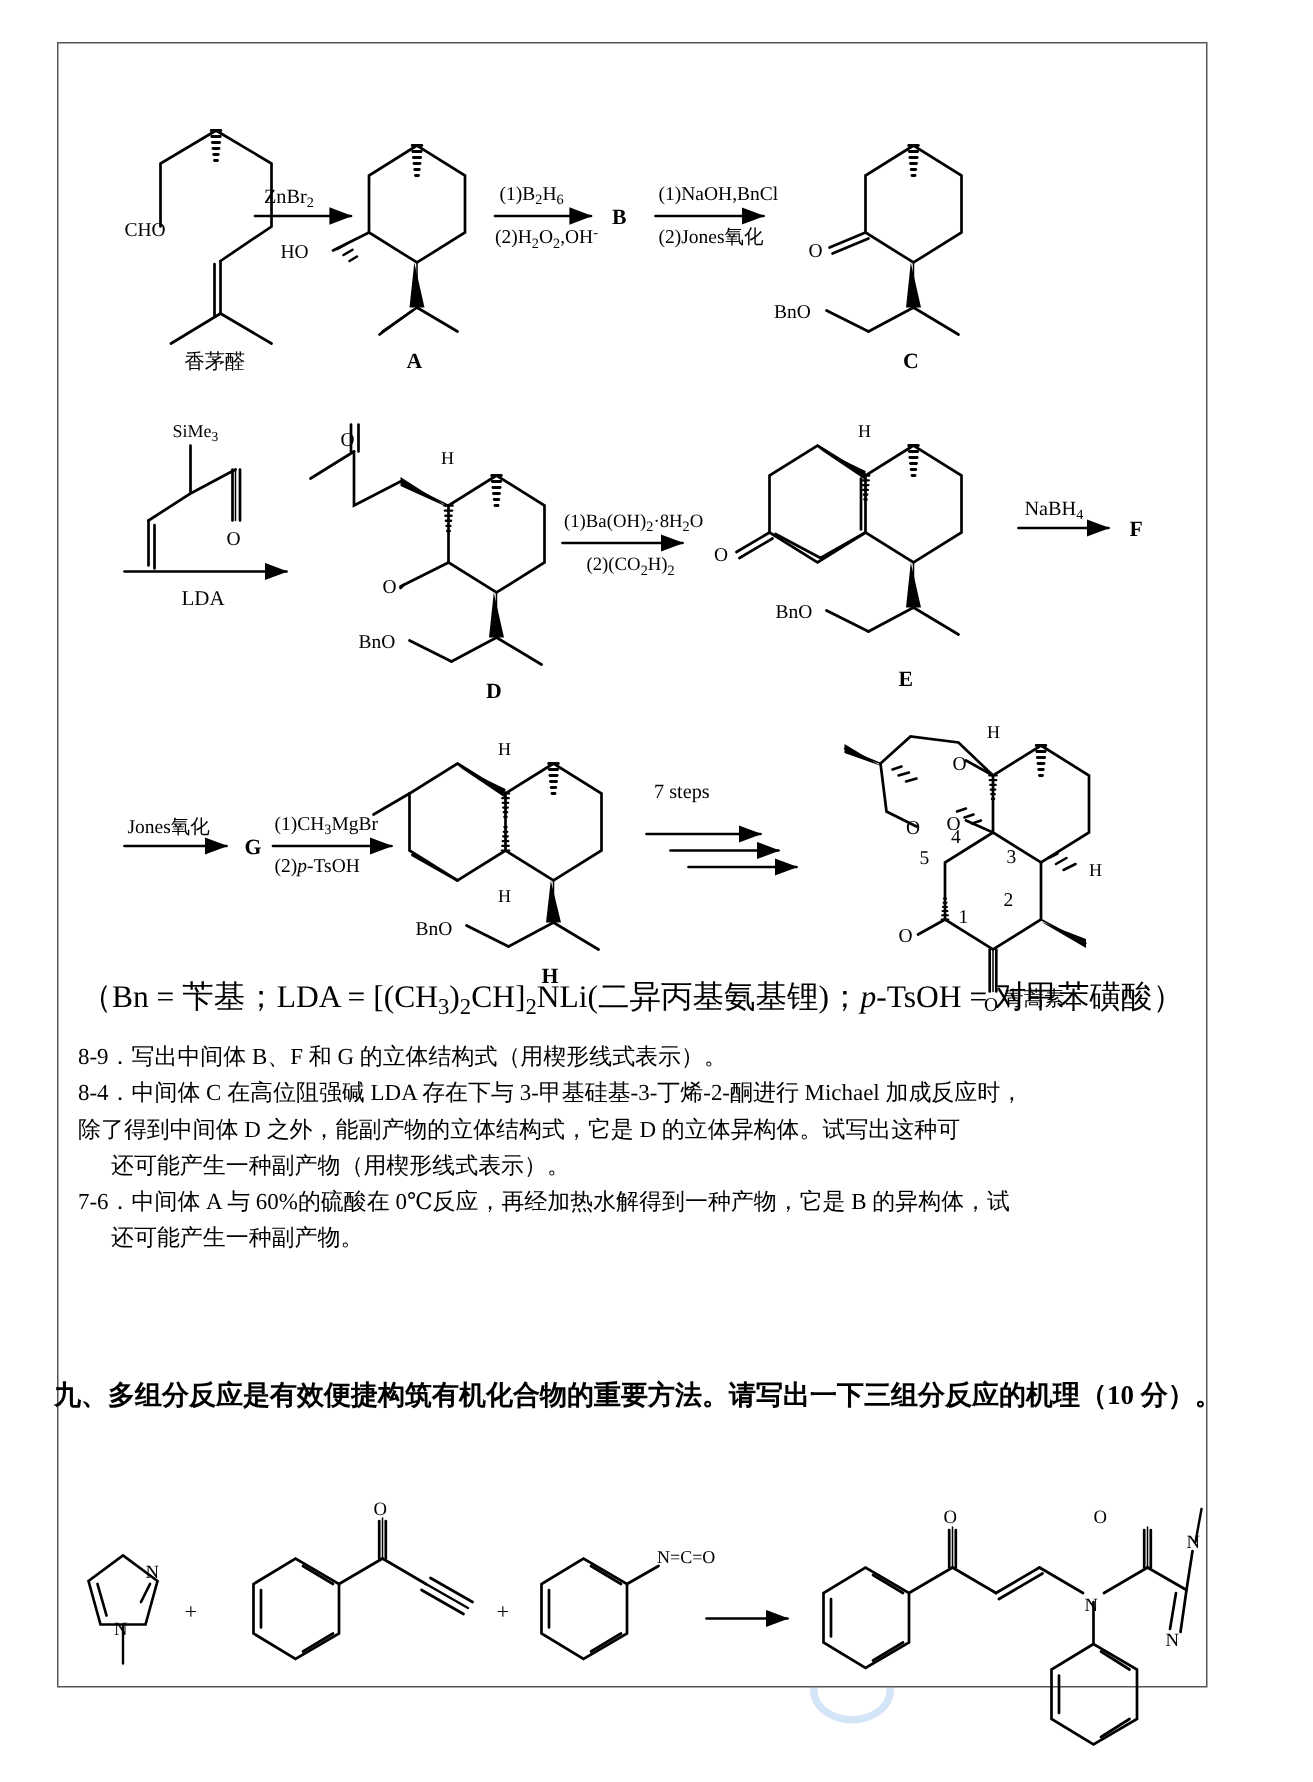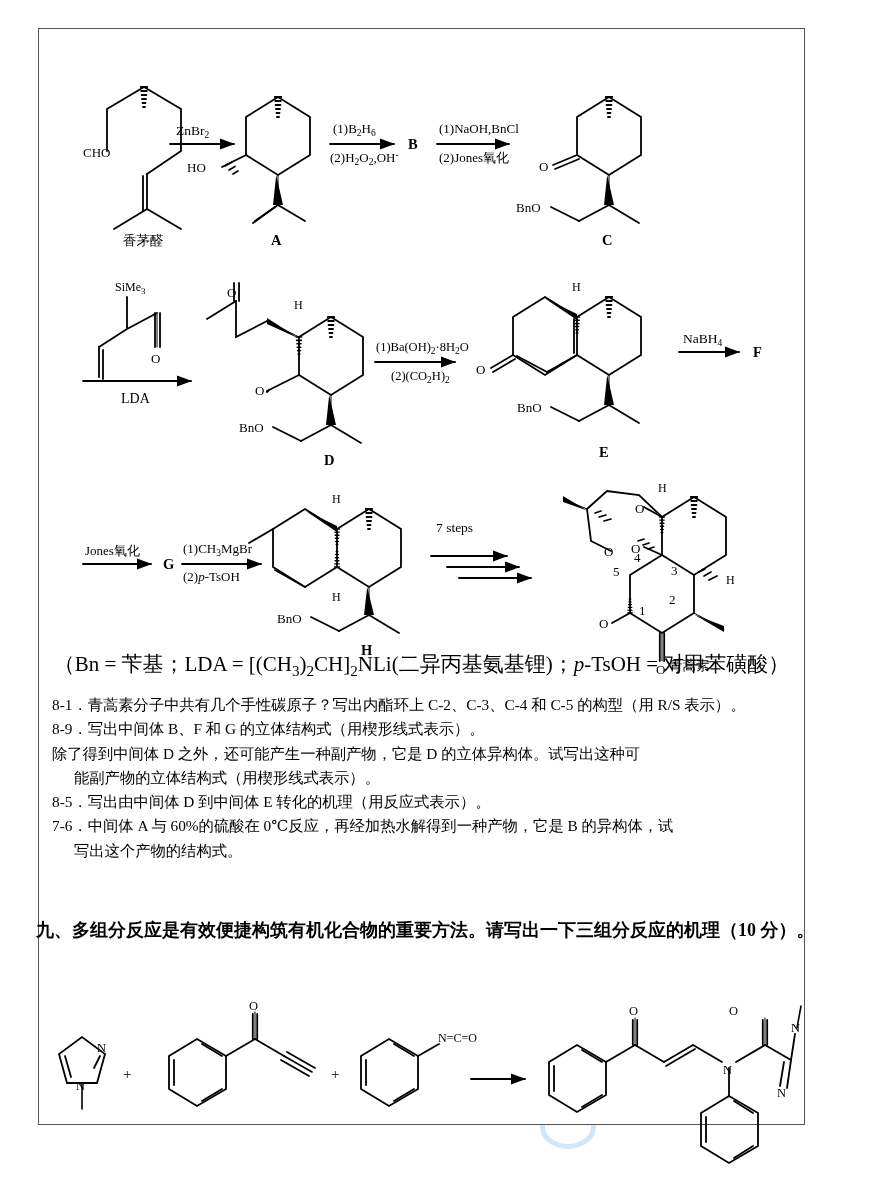--- a/index.html
+++ b/index.html
@@ -366,22 +366,21 @@
   </svg>
   </div>
 
 </div>
 
 <div class="legend">
   <span>（Bn = 苄基；LDA = [(CH<sub>3</sub>)<sub>2</sub>CH]<sub>2</sub>NLi(二异丙基氨基锂)；<i>p</i>-TsOH = 对甲苯磺酸）</span>
 </div>
 
 <div class="qblock">
-  <div class="qline">8-1．青蒿素分子中共有几个手性碳原子？写出内酯环上 C-2、C-3、C-4 和 C-5 的构型（用 R/S 表示）。</div>
   <div class="qline">8-9．写出中间体 B、F 和 G 的立体结构式（用楔形线式表示）。</div>
-  <div class="qline">除了得到中间体 D 之外，还可能产生一种副产物，它是 D 的立体异构体。试写出这种可</div>
-  <div class="qline indent">能副产物的立体结构式（用楔形线式表示）。</div>
-  <div class="qline">8-5．写出由中间体 D 到中间体 E 转化的机理（用反应式表示）。</div>
+  <div class="qline">8-4．中间体 C 在高位阻强碱 LDA 存在下与 3-甲基硅基-3-丁烯-2-酮进行 Michael 加成反应时，</div>
+  <div class="qline">除了得到中间体 D 之外，能副产物的立体结构式，它是 D 的立体异构体。试写出这种可</div>
+  <div class="qline indent">还可能产生一种副产物（用楔形线式表示）。</div>
   <div class="qline">7-6．中间体 A 与 60%的硫酸在 0℃反应，再经加热水解得到一种产物，它是 B 的异构体，试</div>
-  <div class="qline indent">写出这个产物的结构式。</div>
+  <div class="qline indent">还可能产生一种副产物。</div>
 </div>
 
 <div class="sec-head">九、多组分反应是有效便捷构筑有机化合物的重要方法。请写出一下三组分反应的机理（10 分）。</div>
 
 </body></html>

